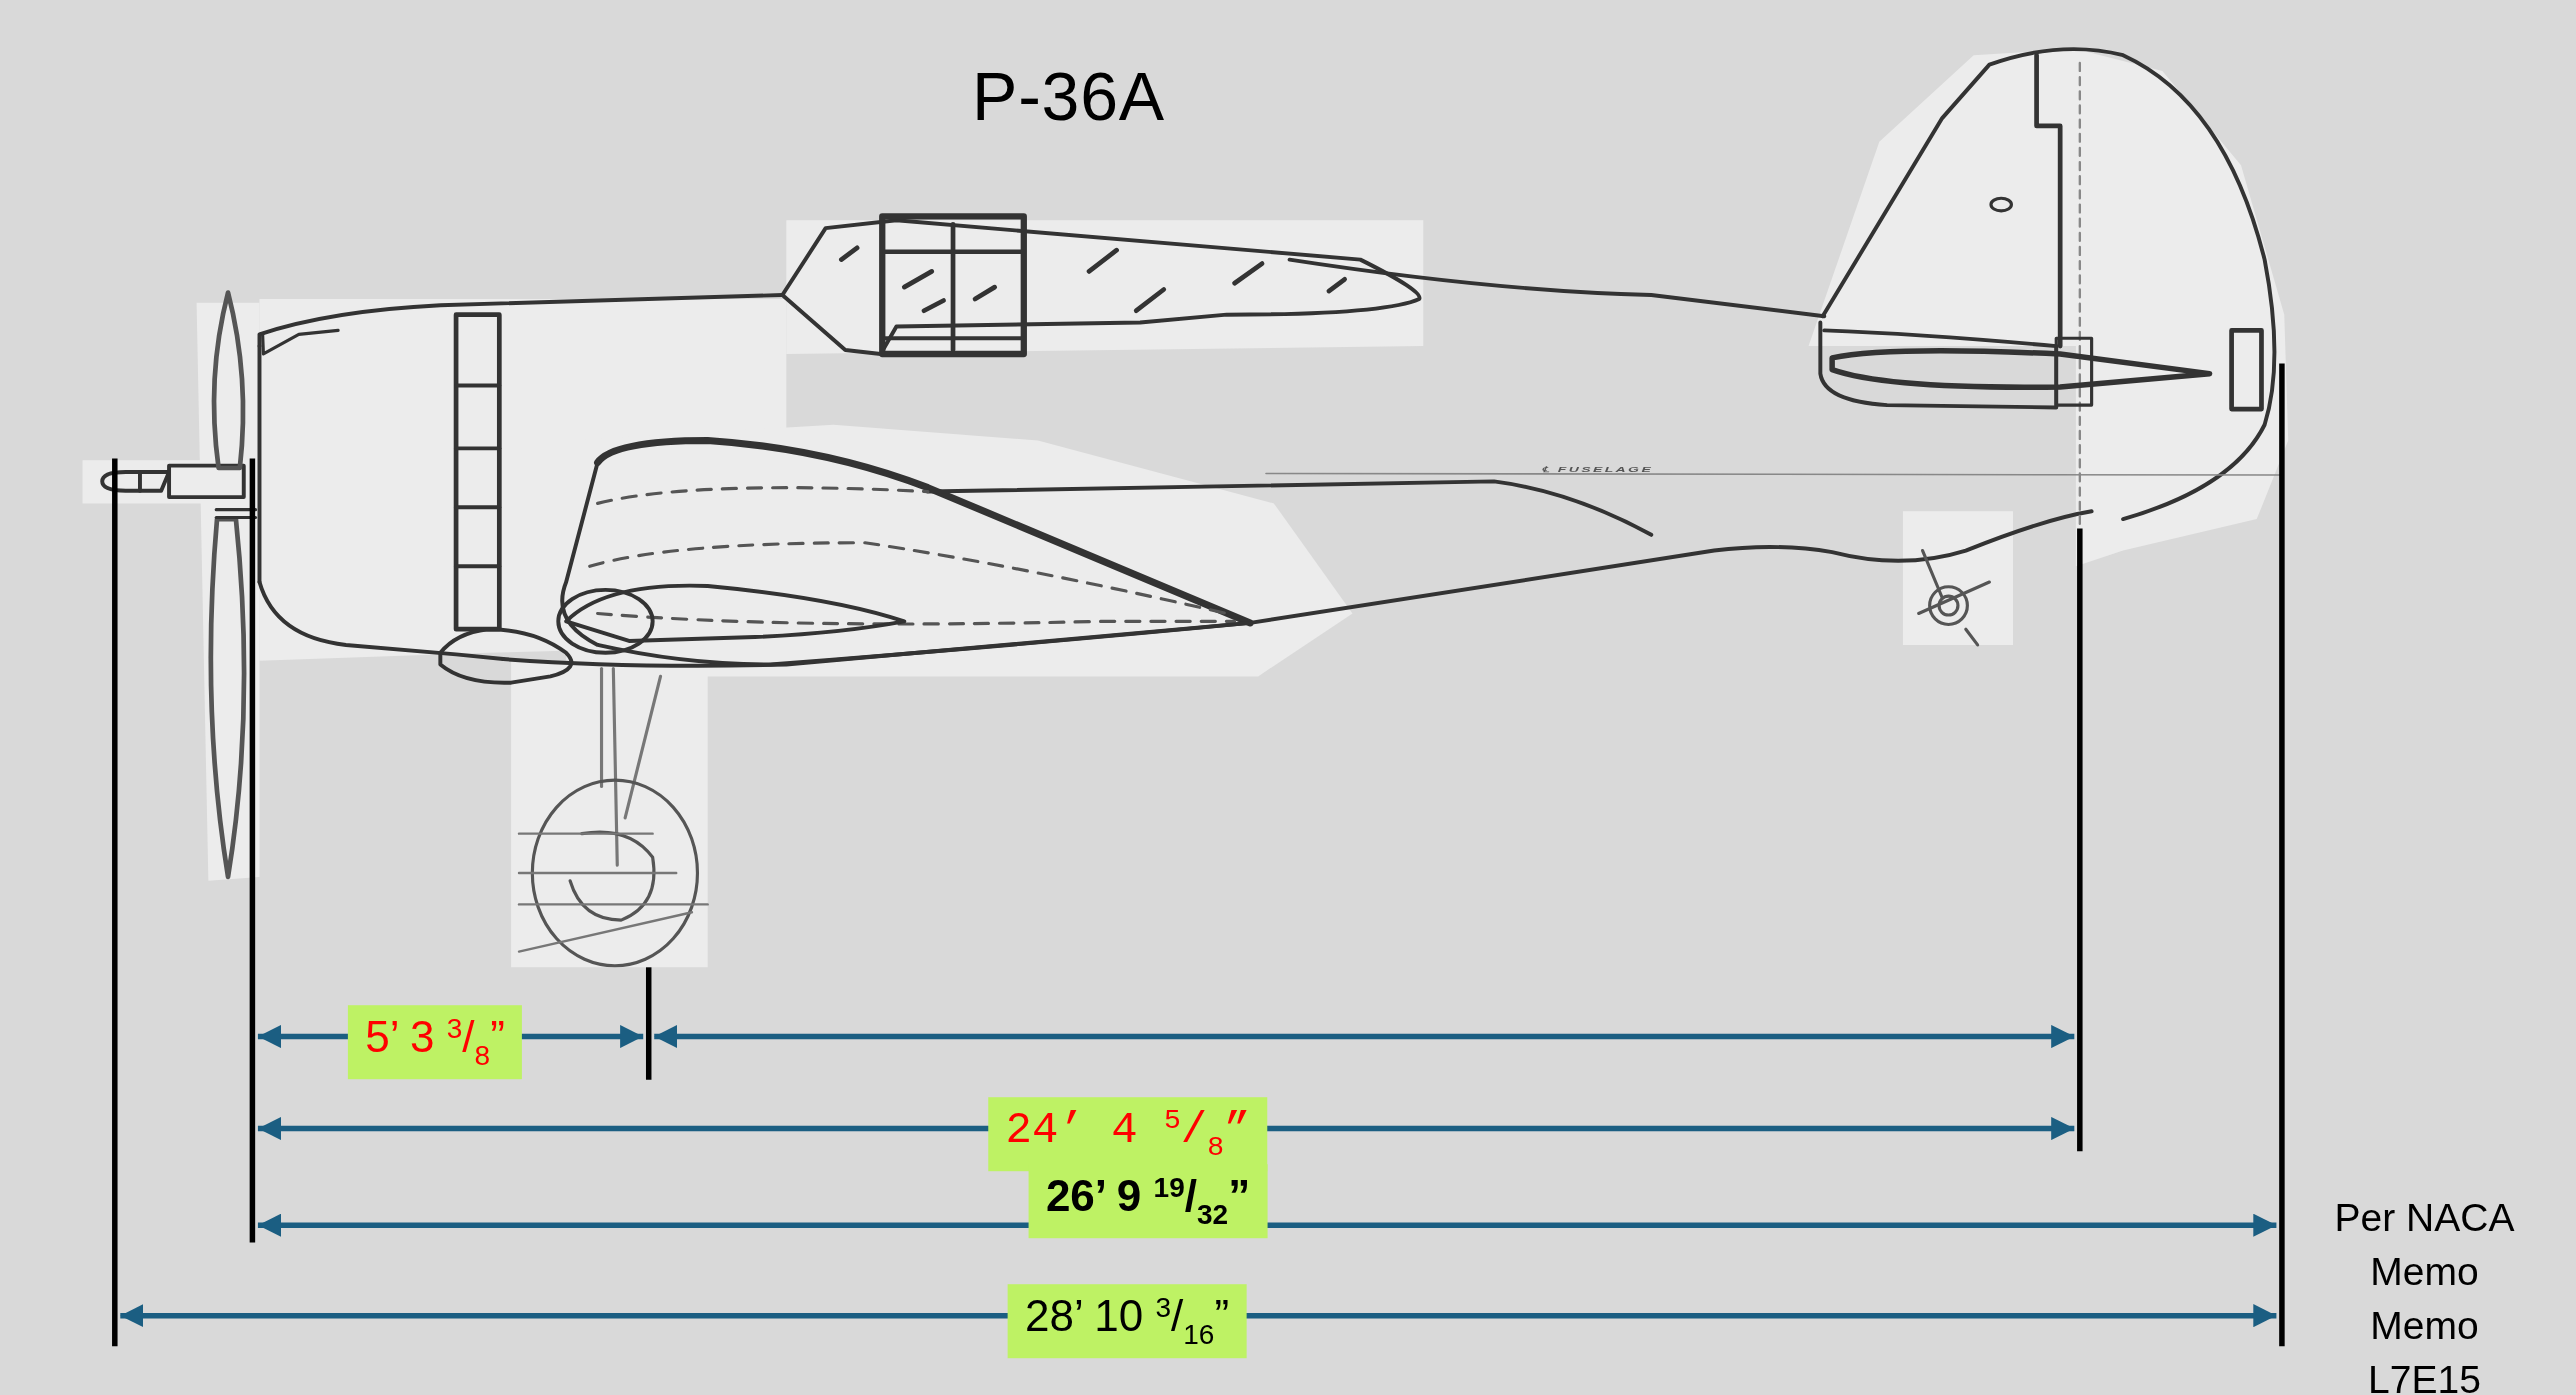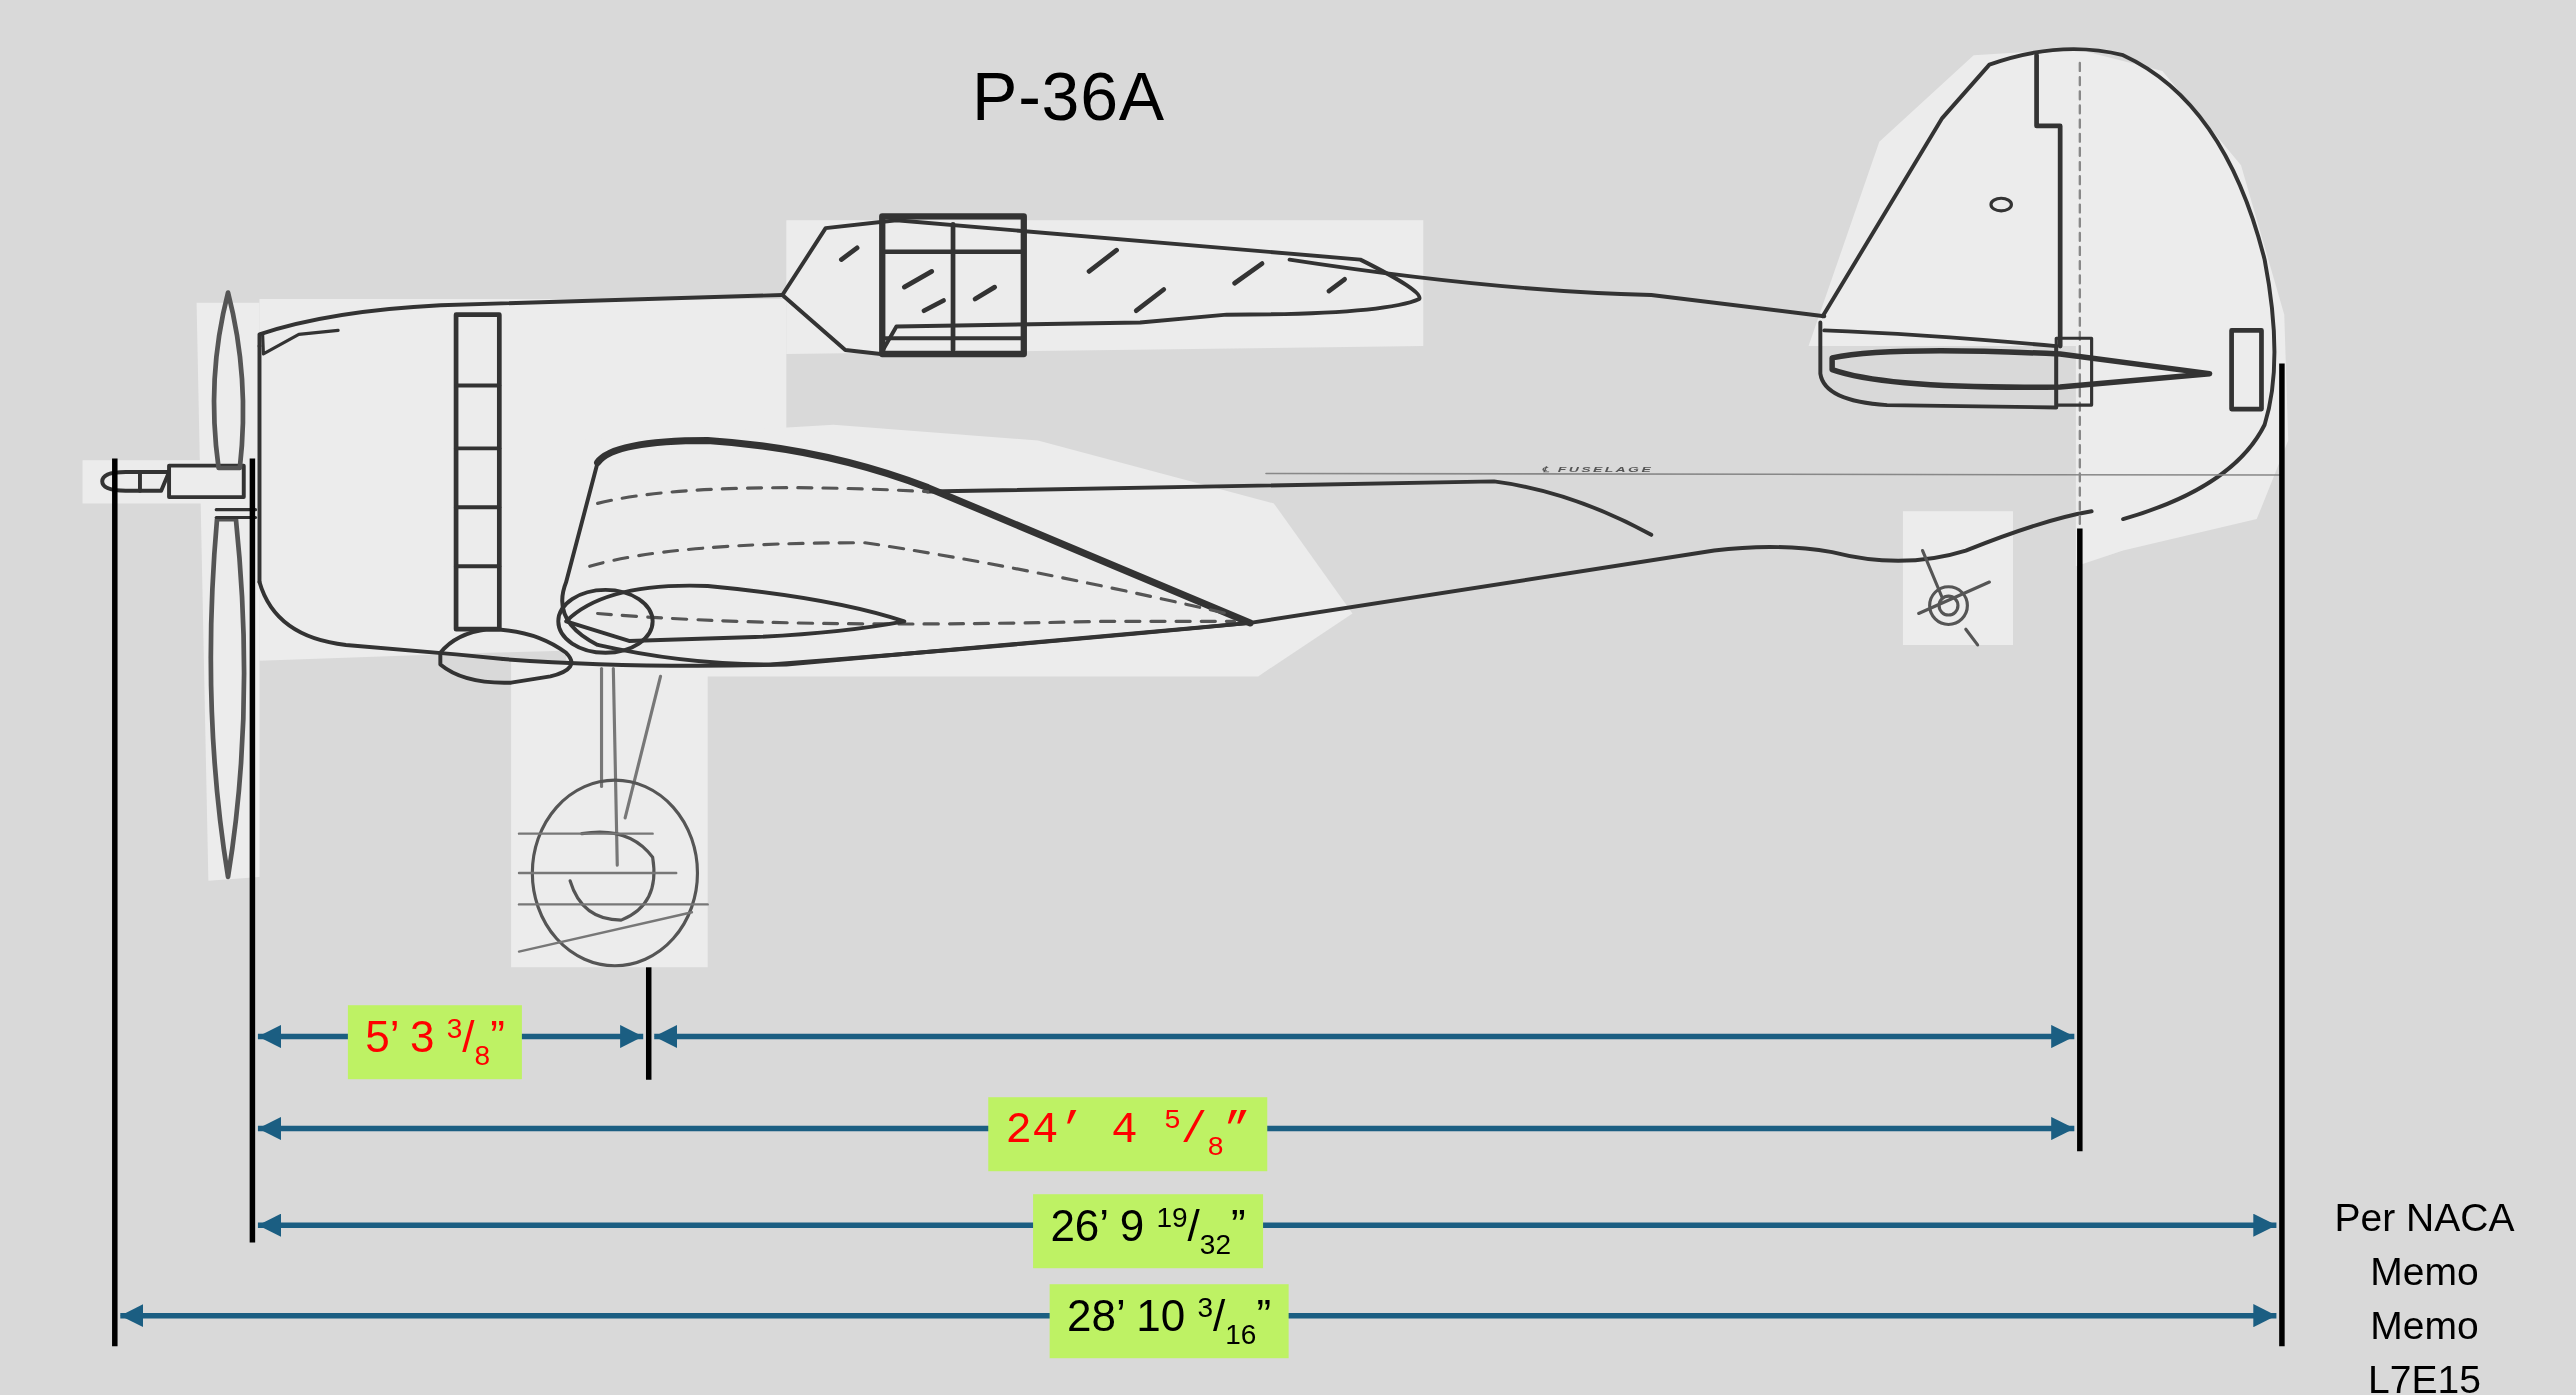--- a/index.html
+++ b/index.html
@@ -151,24 +151,24 @@
   <div class="cl-label">℄ FUSELAGE</div>
 
   <div class="title">P-36A</div>
 
   <div class="dim-label red" style="left:435px; top:1042px;">
     <span>5</span>’ <span>3</span> <sup>3</sup><span class="slash">/</span><sub>8</sub>”
   </div>
   <div class="dim-label red" style="left:1128px; top:1134px;font-family:Liberation Mono, monospace;">
     <span>24</span>’ <span>4</span> <sup>5</sup><span class="slash">/</span><sub>8</sub>”
   </div>
-  <div class="dim-label black" style="left:1148px; top:1231px;">
+  <div class="dim-label black" style="left:1148px; top:1201px;font-weight:bold;">
     <span>26</span>’ <span>9</span> <sup>19</sup><span class="slash">/</span><sub>32</sub>”
   </div>
-  <div class="dim-label black" style="left:1169px; top:1321px;">
+  <div class="dim-label black" style="left:1127px; top:1321px;">
     <span>28</span>’ <span>10</span> <sup>3</sup><span class="slash">/</span><sub>16</sub>”
   </div>
 
   <div class="note">
     <div>Per NACA</div>
     <div>Memo Memo</div>
     <div>L7E15</div>
   </div>
 </div>
 

